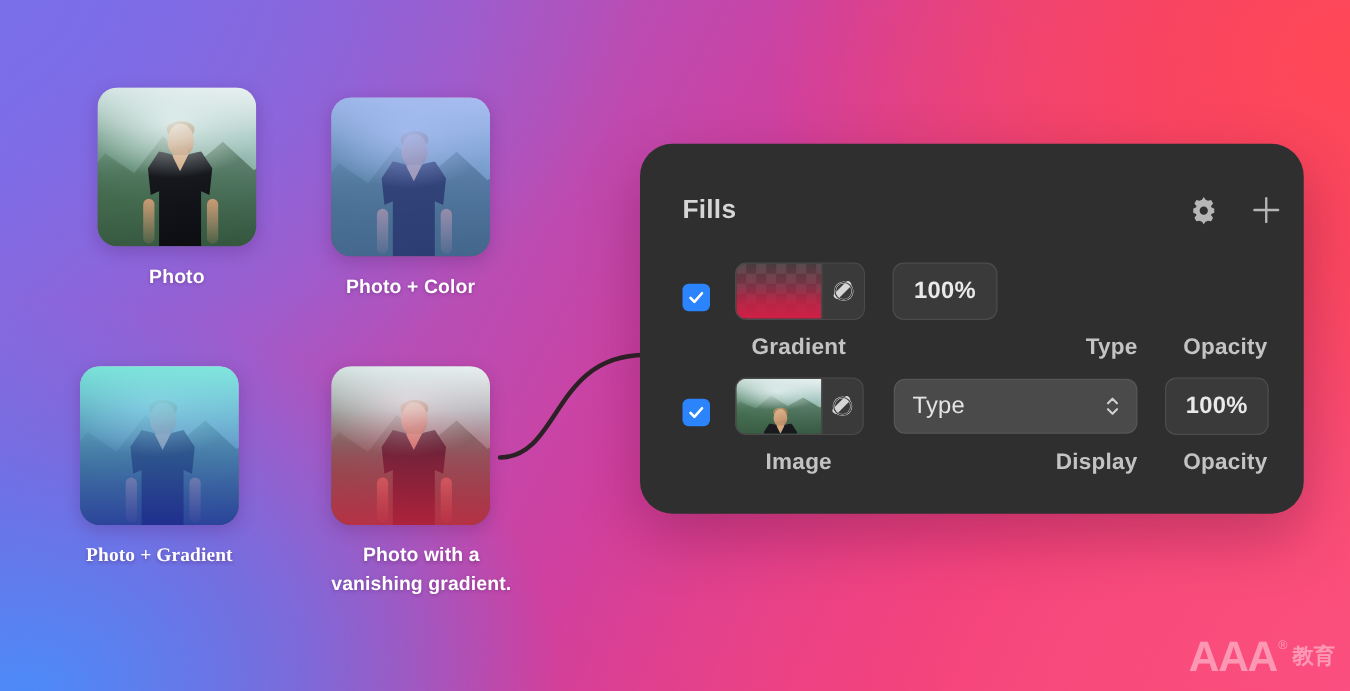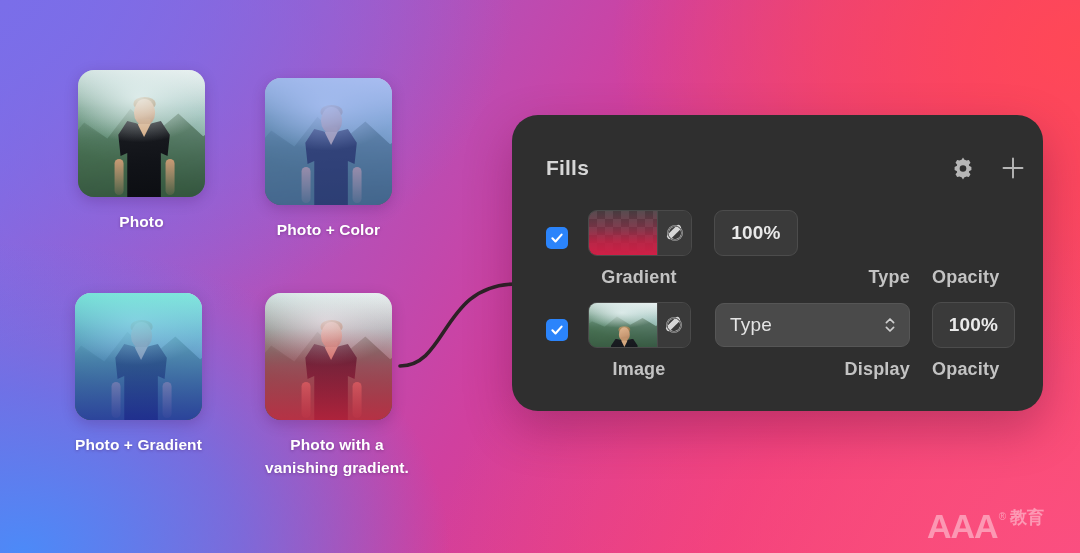--- a/index.html
+++ b/index.html
@@ -316,33 +316,33 @@
 
   .sublabel {
     color: #c3c3c3;
     font-size: 18px;
     font-weight: bold;
     margin-top: 11px;
     letter-spacing: 0.2px;
   }
   .lbl-swatch { margin-left: 20px; width: 102px; text-align: center; }
   .lbl-select { margin-left: 24px; width: 196px; text-align: right; }
-  .lbl-opacity{ margin-left: 22px; width: 82px;  text-align: left; }
+  .lbl-opacity{ margin-left: 22px; width: 82px;  text-align: right; }
 
   .row-inner { display: flex; align-items: center; }
   .row-labels { display: flex; align-items: flex-start; }
   .spacer-cb { width: 22px; }
 
   
   .watermark {
     position: absolute;
-    right: 36px;
+    right: 12px;
     bottom: 10px;
     display: flex;
-    align-items: flex-start;
+    align-items: center;
     gap: 4px;
     opacity: 0.42;
     pointer-events: none;
   }
   .wm-main {
     color: #ffffff;
     font-size: 34px;
     font-weight: bold;
     letter-spacing: -1px;
     line-height: 1;
@@ -398,21 +398,21 @@
             <div class="fig-neck"></div>
               <div class="fig-body"></div>
               <div class="fig-vee"></div>
           </div>
         </div>
         <div class="ov ov-color"></div>
       </div>
       <div class="caption">Photo + Color</div>
     </div>
 
-    <div class="card" style="left:75px; top:293px;">
+    <div class="card" style="left:64px; top:293px;font-family:Liberation Serif, serif;">
       <div class="thumb">
         <div class="photo">
           <div class="figure">
             <div class="fig-arm-l"></div>
               <div class="fig-arm-r"></div>
             <div class="fig-hair"></div>
               <div class="fig-head"></div>
             <div class="fig-neck"></div>
               <div class="fig-body"></div>
               <div class="fig-vee"></div>

